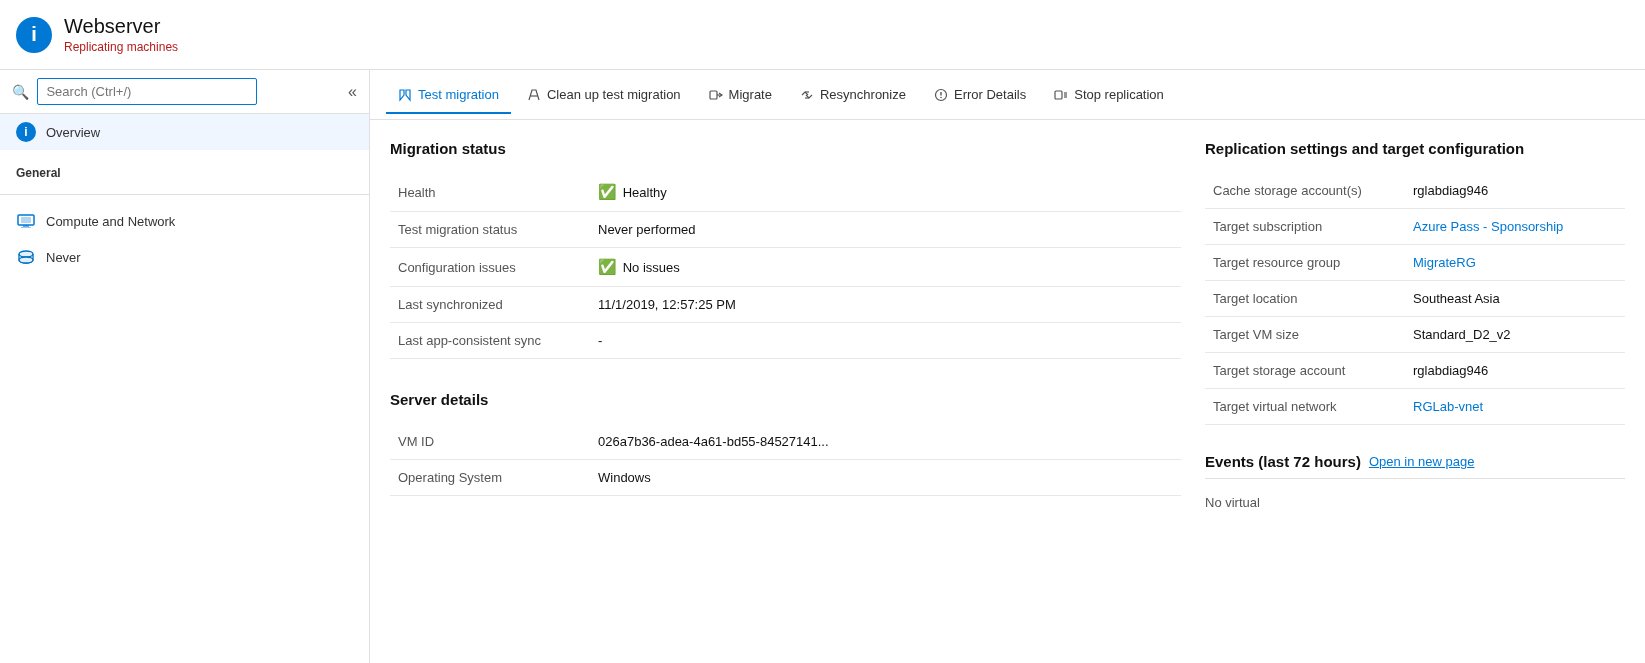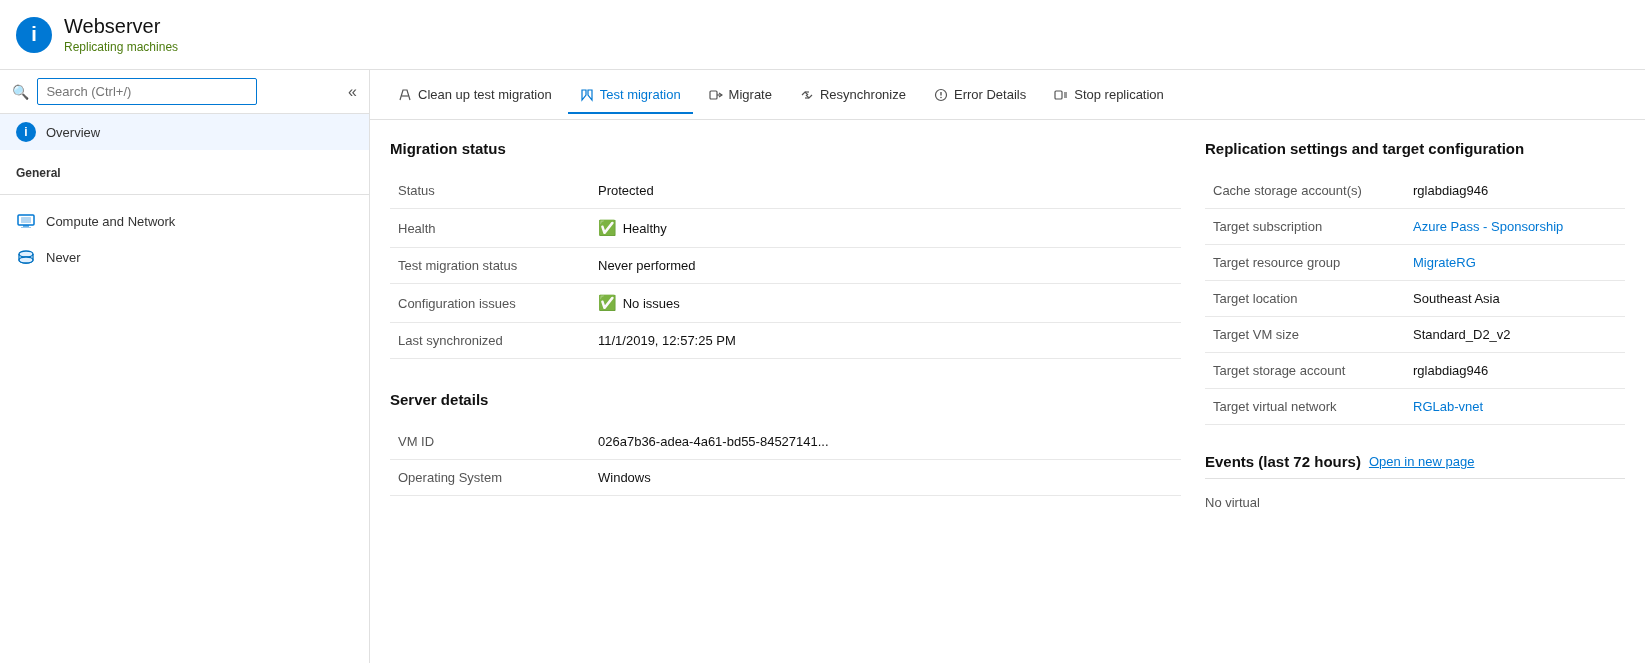--- a/index.html
+++ b/index.html
@@ -14,21 +14,21 @@
       background: #fff;
       min-height: 70px;
     }
     .top-header-icon {
       width: 36px; height: 36px; border-radius: 50%; background: #0078d4;
       display: flex; align-items: center; justify-content: center;
       color: #fff; font-size: 20px; font-weight: bold; flex-shrink: 0;
       margin-right: 12px;
     }
     .top-header-text h1 { font-size: 20px; font-weight: 400; color: #111; }
-    .top-header-text p { font-size: 12px; color: #4d7c0f; margin-top: 2px; }
+    .top-header-text p { font-size: 12px; color: #b91c1c; margin-top: 2px; }
 
     
     .main-layout {
       display: flex;
       flex: 1;
       overflow: hidden;
     }
 
     
     .sidebar {
@@ -222,34 +222,34 @@
         </div>
         <span>Never</span>
       </div>
     </div>
   </div>
 
   <div class="content-area">
 
     <div class="tab-bar">
 
+      <button class="tab-btn active">
+        <svg width="14" height="14" viewBox="0 0 14 14" fill="none">
+          <path d="M2 2h4v5l-4 5V2z" stroke="#0078d4" stroke-width="1.2" fill="none"></path>
+          <path d="M8 2h4v10l-4-5V2z" stroke="#0078d4" stroke-width="1.2" fill="none"></path>
+        </svg>
+        <span>Test migration</span>
+      </button>
+
       <button class="tab-btn">
         <svg width="14" height="14" viewBox="0 0 14 14" fill="none">
           <path d="M2 12L5 2h4l3 10" stroke="#555" stroke-width="1.2" fill="none"></path>
           <line x1="3.5" y1="8" x2="10.5" y2="8" stroke="#555" stroke-width="1.2"></line>
         </svg>
         <span>Clean up test migration</span>
-      </button>
-
-      <button class="tab-btn active">
-        <svg width="14" height="14" viewBox="0 0 14 14" fill="none">
-          <path d="M2 2h4v5l-4 5V2z" stroke="#0078d4" stroke-width="1.2" fill="none"></path>
-          <path d="M8 2h4v10l-4-5V2z" stroke="#0078d4" stroke-width="1.2" fill="none"></path>
-        </svg>
-        <span>Test migration</span>
       </button>
 
       <button class="tab-btn">
         <svg width="14" height="14" viewBox="0 0 14 14" fill="none">
           <rect x="1" y="3" width="7" height="8" rx="1" stroke="#555" stroke-width="1.2" fill="none"></rect>
           <path d="M10 5l3 2-3 2" stroke="#555" stroke-width="1.2" fill="none"></path>
           <line x1="13" y1="7" x2="8" y2="7" stroke="#555" stroke-width="1.2"></line>
         </svg>
         <span>Migrate</span>
       </button>
@@ -286,24 +286,20 @@
 
     <div class="scroll-content">
 
       <div class="left-col">
 
         <div class="section-title">Migration status</div>
 
         <table class="data-table">
           <tbody>
 
-            <tr>
-              <td>Status</td>
-              <td>Protected</td>
-            </tr>
 
             <tr>
               <td>Health</td>
               <td>
                 <span class="status-badge">
                   <span class="check-icon">✅</span>
                   <span>Healthy</span>
                 </span>
               </td>
             </tr>
@@ -321,20 +317,24 @@
                   <span>No issues</span>
                 </span>
               </td>
             </tr>
 
             <tr>
               <td>Last synchronized</td>
               <td>11/1/2019, 12:57:25 PM</td>
             </tr>
 
+            <tr>
+              <td>Last app-consistent sync</td>
+              <td>-</td>
+            </tr>
           </tbody>
         </table>
 
         <div class="section-gap">
           <div class="section-title">Server details</div>
           <table class="data-table">
             <tbody>
               <tr>
                 <td>VM ID</td>
                 <td>026a7b36-adea-4a61-bd55-84527141...</td>

